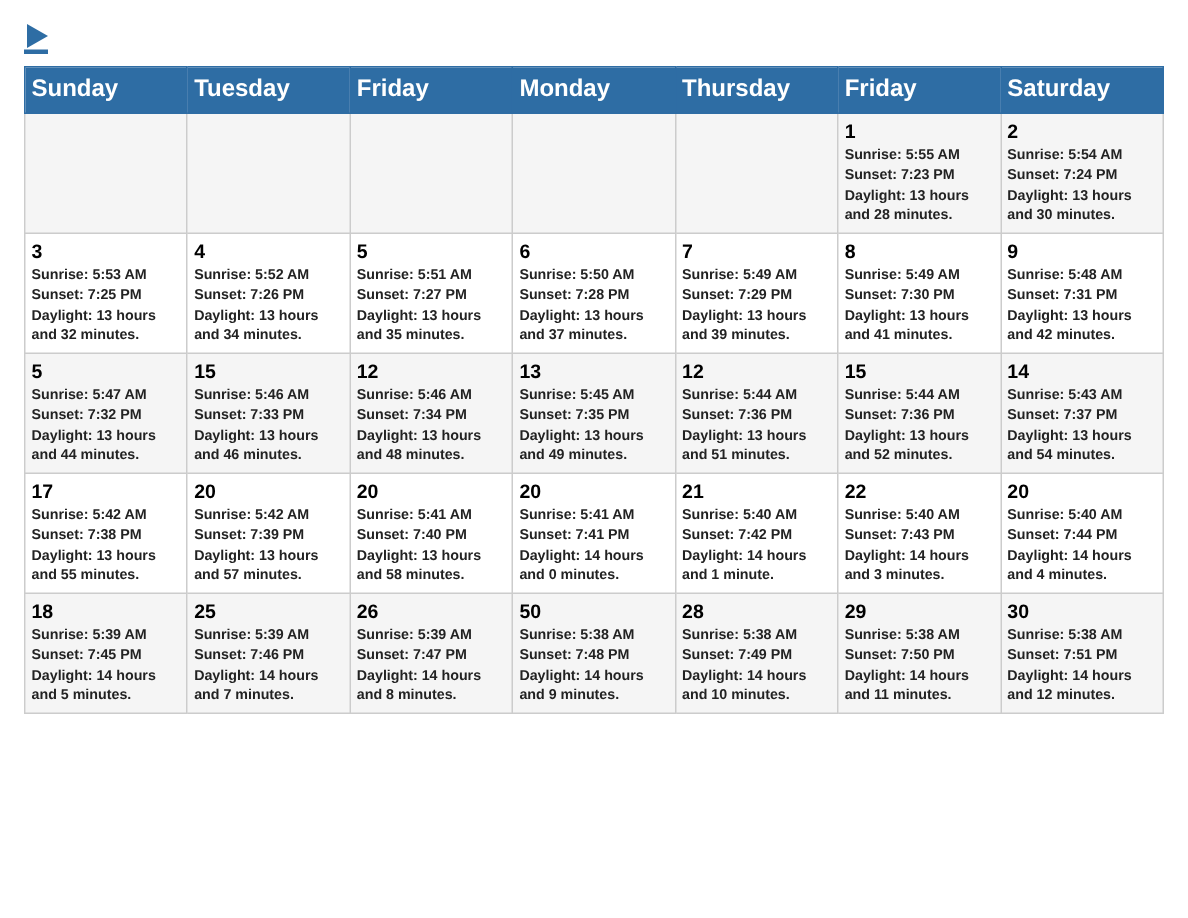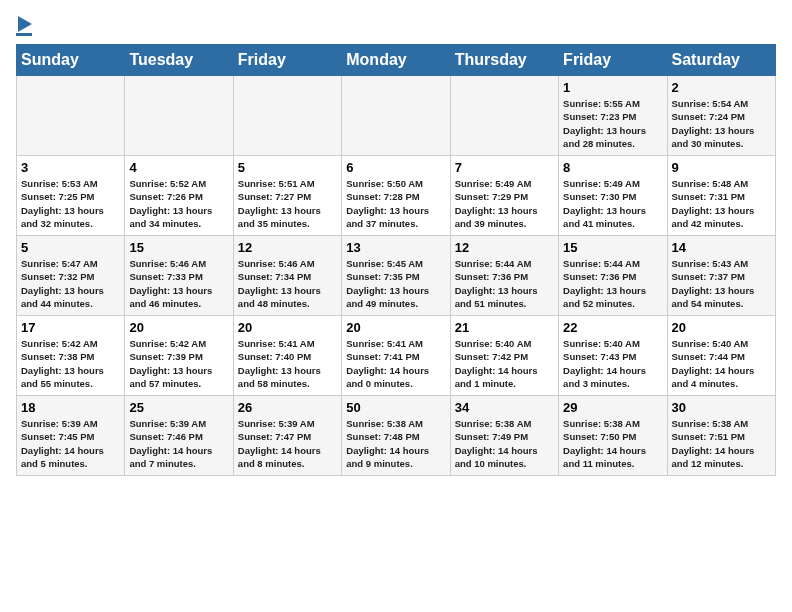--- a/index.html
+++ b/index.html
@@ -255,21 +255,21 @@
         </td>
         <td>
           <span class="day-number">26</span>
           <div class="day-info">Sunrise: 5:39 AM<br>Sunset: 7:47 PM<br>Daylight: 14 hours and 8 minutes.</div>
         </td>
         <td>
           <span class="day-number">50</span>
           <div class="day-info">Sunrise: 5:38 AM<br>Sunset: 7:48 PM<br>Daylight: 14 hours and 9 minutes.</div>
         </td>
         <td>
-          <span class="day-number">34</span>
+          <span class="day-number">28</span>
           <div class="day-info">Sunrise: 5:38 AM<br>Sunset: 7:49 PM<br>Daylight: 14 hours and 10 minutes.</div>
         </td>
         <td>
           <span class="day-number">29</span>
           <div class="day-info">Sunrise: 5:38 AM<br>Sunset: 7:50 PM<br>Daylight: 14 hours and 11 minutes.</div>
         </td>
         <td>
           <span class="day-number">30</span>
           <div class="day-info">Sunrise: 5:38 AM<br>Sunset: 7:51 PM<br>Daylight: 14 hours and 12 minutes.</div>
         </td>

